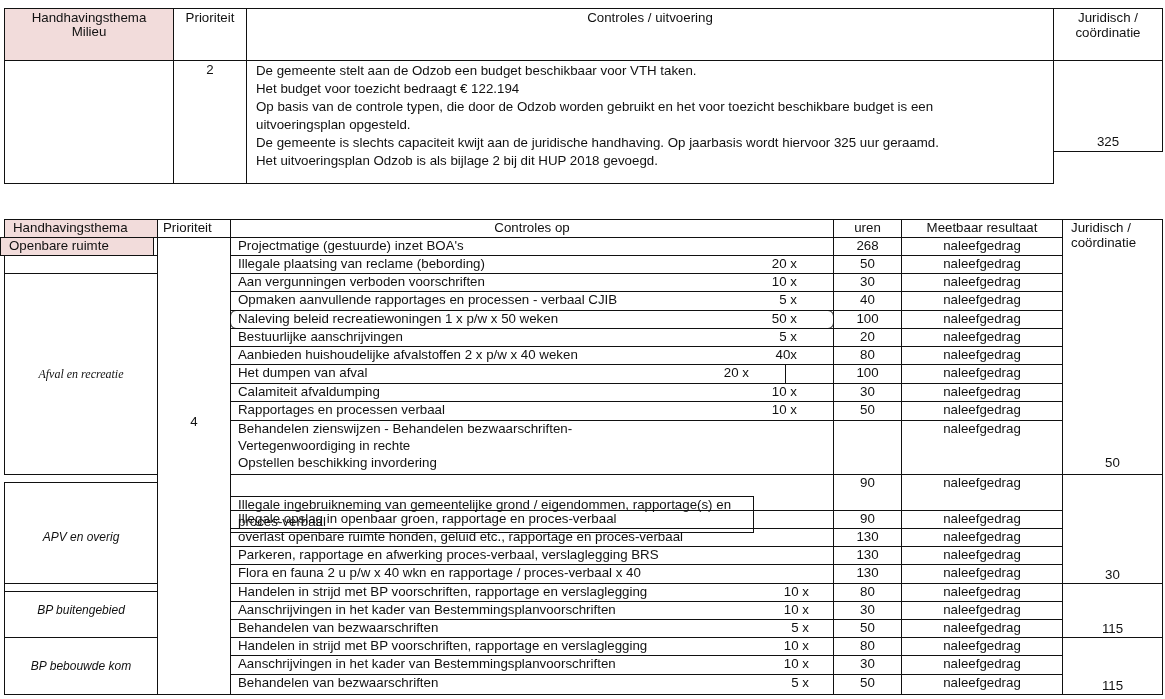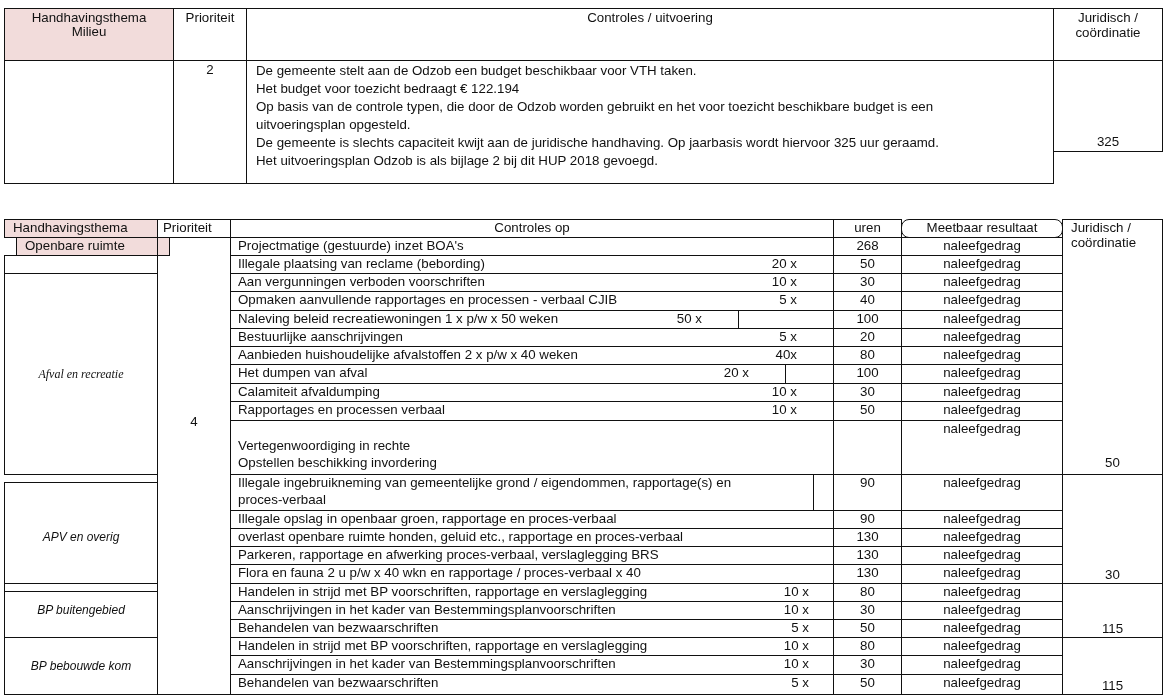--- a/index.html
+++ b/index.html
@@ -49,33 +49,33 @@
   <div class="cell b" style="left:1053px;top:60px;width:110px;height:92px;">
     <div class="txt c" style="left:0;right:0;bottom:0;">325</div>
   </div>
 </div>
 
 <div id="t2">
 
   <div class="cell b pink" style="left:4px;top:219px;width:154px;height:19px;">
     <div class="txt" style="left:8px;top:-1px;">Handhavingsthema</div>
   </div>
-  <div class="cell b pink" style="left:16px;top:237px;width:154px;height:19px;">
+  <div class="cell b pink" style="left:0;top:237px;width:154px;height:19px;">
     <div class="txt" style="left:8px;top:-1px;">Openbare  ruimte</div>
   </div>
   <div class="cell b" style="left:157px;top:219px;width:74px;height:19px;">
     <div class="txt" style="left:5px;top:-1px;">Prioriteit</div>
   </div>
   <div class="cell b" style="left:230px;top:219px;width:604px;height:19px;">
     <div class="txt c" style="left:0;right:0;top:-1px;">Controles  op</div>
   </div>
   <div class="cell b" style="left:833px;top:219px;width:69px;height:19px;">
     <div class="txt c" style="left:0;right:0;top:-1px;">uren</div>
   </div>
-  <div class="cell b" style="left:901px;top:219px;width:162px;height:19px;border-radius:8px;">
+  <div class="cell b" style="left:901px;top:219px;width:162px;height:19px;">
     <div class="txt c" style="left:0;right:0;top:-1px;">Meetbaar  resultaat</div>
   </div>
 
   <div class="cell b" style="left:157px;top:237px;width:74px;height:458px;">
     <div class="txt c" style="left:0;right:0;top:175px;">4</div>
   </div>
 
   <div id="groups">
       <div class="cell b" style="left:4px;top:255px;width:154px;height:19px;"></div>
       <div class="cell b" style="left:4px;top:273px;width:154px;height:202px;">
@@ -148,21 +148,21 @@
           <div class="txt" style="right:36px;top:-1px;">5 x</div>
         </div>
         <div class="cell b" style="left:833px;top:291px;width:69px;height:20px;">
           <div class="txt c" style="left:0;right:0;top:-1px;">40</div>
         </div>
         <div class="cell b" style="left:901px;top:291px;width:162px;height:20px;">
           <div class="txt c" style="left:0;right:0;top:-1px;">naleefgedrag</div>
         </div>
       </div>
       <div>
-        <div class="cell b" style="left:230px;top:310px;width:509px;height:19px;">
+        <div class="cell b" style="left:230px;top:310px;width:604px;height:19px;border-radius:6px;">
           <div class="txt" style="left:7px;top:-1px;">Naleving  beleid  recreatiewoningen  1 x p/w x 50 weken</div>
           <div class="txt" style="right:36px;top:-1px;">50 x</div>
         </div>
         <div class="cell b" style="left:833px;top:310px;width:69px;height:19px;">
           <div class="txt c" style="left:0;right:0;top:-1px;">100</div>
         </div>
         <div class="cell b" style="left:901px;top:310px;width:162px;height:19px;">
           <div class="txt c" style="left:0;right:0;top:-1px;">naleefgedrag</div>
         </div>
       </div>
@@ -221,32 +221,33 @@
         </div>
         <div class="cell b" style="left:833px;top:401px;width:69px;height:20px;">
           <div class="txt c" style="left:0;right:0;top:-1px;">50</div>
         </div>
         <div class="cell b" style="left:901px;top:401px;width:162px;height:20px;">
           <div class="txt c" style="left:0;right:0;top:-1px;">naleefgedrag</div>
         </div>
       </div>
       <div>
         <div class="cell b" style="left:230px;top:420px;width:604px;height:55px;">
+          <div class="txt" style="left:7px;top:-1px;">Behandelen  zienswijzen  - Behandelen  bezwaarschriften-</div>
           <div class="txt" style="left:7px;top:16px;">Vertegenwoordiging  in rechte</div>
           <div class="txt" style="left:7px;top:33px;">Opstellen  beschikking  invordering</div>
         </div>
         <div class="cell b" style="left:833px;top:420px;width:69px;height:55px;">
           <div class="txt c" style="left:0;right:0;top:-1px;"></div>
         </div>
         <div class="cell b" style="left:901px;top:420px;width:162px;height:55px;">
           <div class="txt c" style="left:0;right:0;top:-1px;">naleefgedrag</div>
         </div>
       </div>
       <div>
-        <div class="cell b" style="left:230px;top:474px;width:584px;height:37px;">
+        <div class="cell b" style="left:230px;top:496px;width:524px;height:37px;">
           <div class="txt" style="left:7px;top:-1px;">Illegale  ingebruikneming  van gemeentelijke  grond  / eigendommen,  rapportage(s)  en</div>
           <div class="txt" style="left:7px;top:16px;">proces-verbaal</div>
         </div>
         <div class="cell b" style="left:833px;top:474px;width:69px;height:37px;">
           <div class="txt c" style="left:0;right:0;top:-1px;">90</div>
         </div>
         <div class="cell b" style="left:901px;top:474px;width:162px;height:37px;">
           <div class="txt c" style="left:0;right:0;top:-1px;">naleefgedrag</div>
         </div>
       </div>

